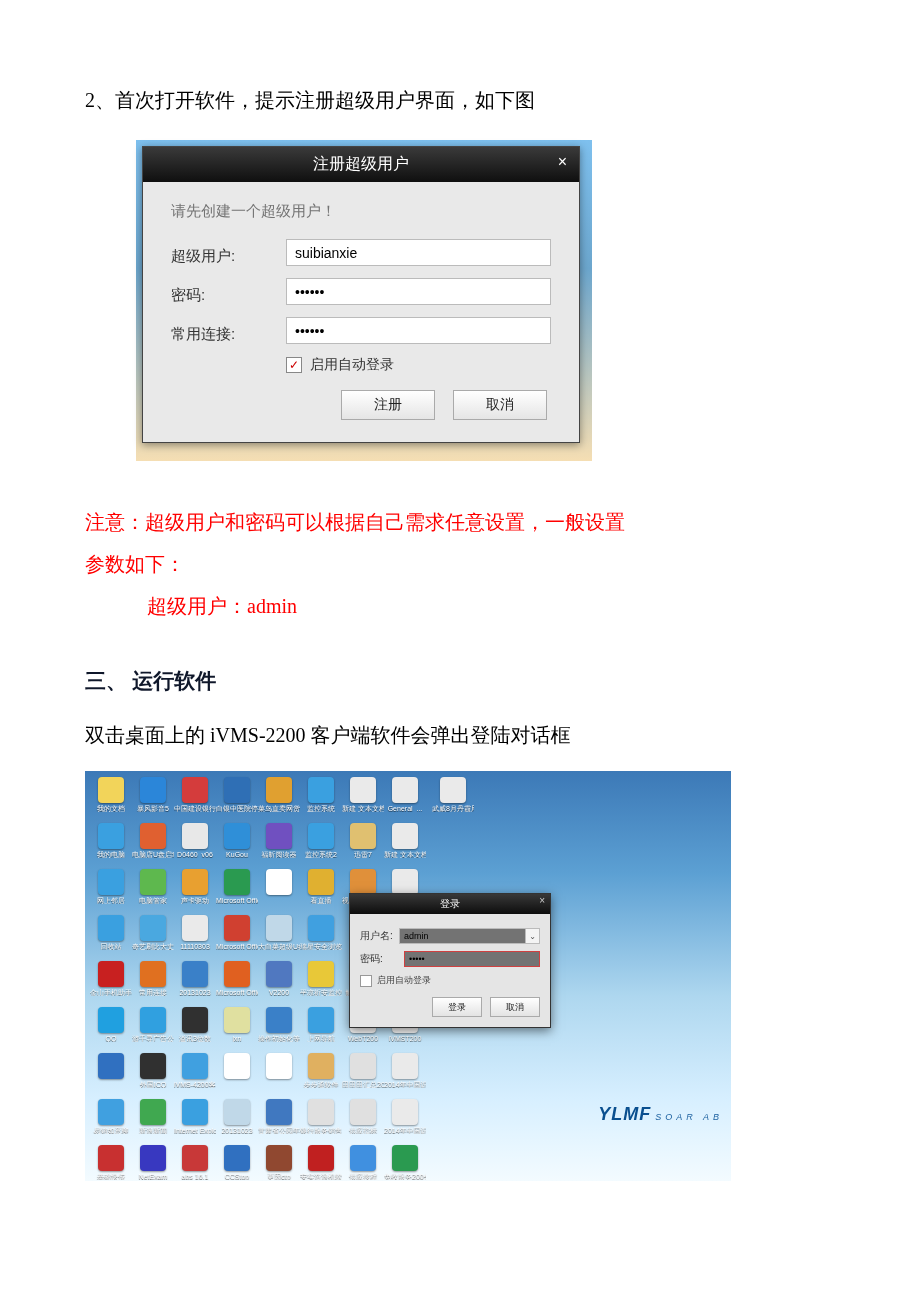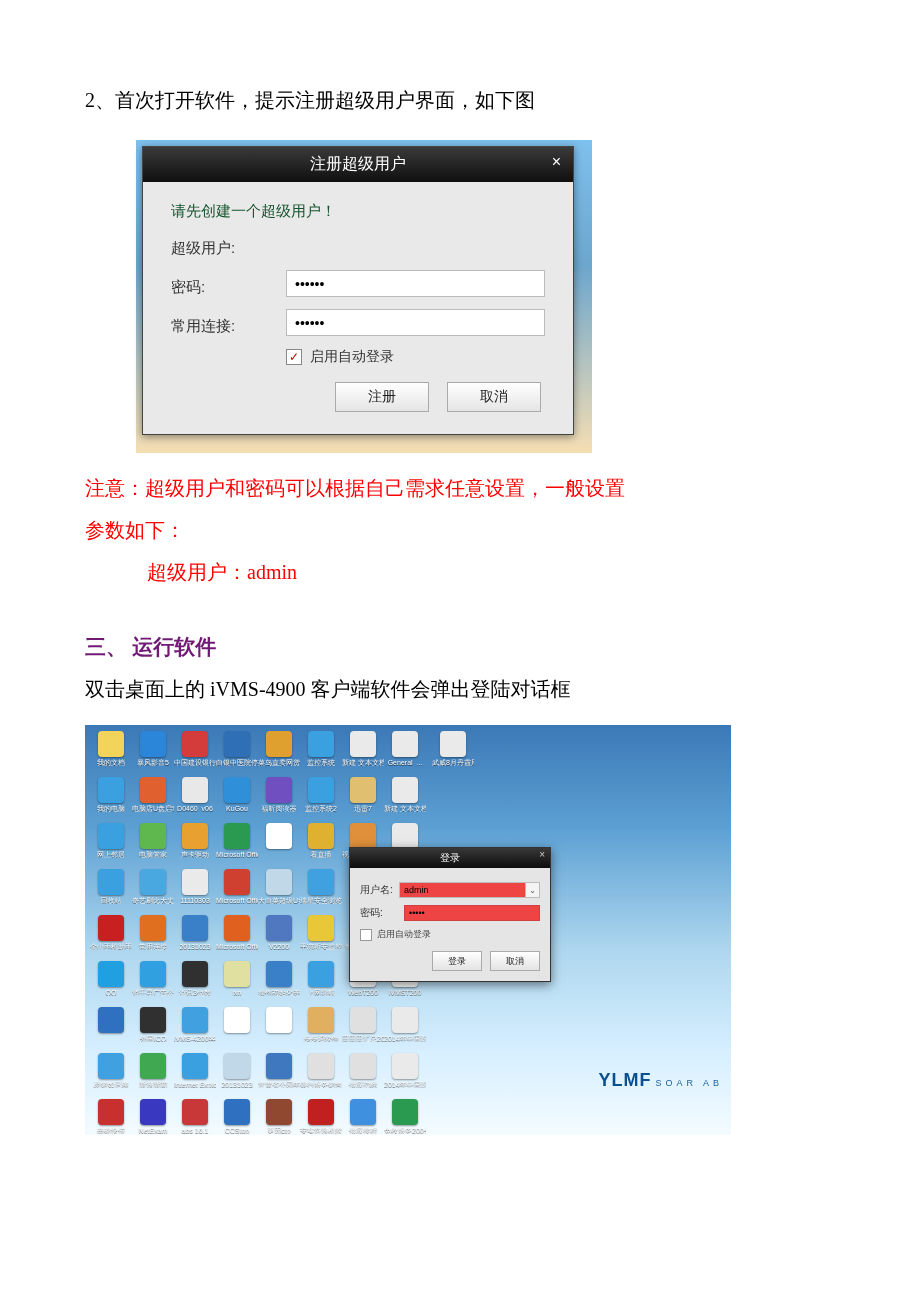--- a/index.html
+++ b/index.html
@@ -24,29 +24,29 @@
     color: #ff0000;
     font-size: 20px;
     line-height: 2.1;
   }
   .indent1 {
     padding-left: 62px;
   }
   .section-heading {
     font-size: 21px;
     font-weight: bold;
-    color: #701a75;
-    margin: 40px 0 8px 0;
+    color: #0f172a;
+    margin: 40px 0 20px 0;
   }
   
   .shot1-frame {
     width: 456px;
-    margin: 20px auto 14px auto;
+    margin: 20px auto 40px auto;
     background: linear-gradient(180deg, #7ec0ee 0%, #6ca6cd 40%, #f5deb3 100%);
-    padding: 6px 18px 18px 6px;
+    padding: 6px 12px 18px 6px;
     box-sizing: border-box;
   }
   .dlg1 {
     background: #e9e9e9;
     border: 1px solid #444;
     box-shadow: 0 2px 8px rgba(0,0,0,0.4);
     font-family: "Microsoft YaHei", "SimSun", sans-serif;
   }
   .dlg1-title {
     background: linear-gradient(180deg,#3a3a3a 0%, #0f0f0f 100%);
@@ -60,21 +60,21 @@
     position: absolute;
     right: 12px;
     top: 6px;
     color: #fff;
     font-size: 16px;
   }
   .dlg1-body {
     padding: 20px 28px 22px 28px;
   }
   .dlg1-hint {
-    color: #14532d;
+    color: #737373;
     font-size: 15px;
     margin-bottom: 18px;
   }
   .dlg1-row {
     display: flex;
     align-items: flex-end;
     margin-bottom: 12px;
   }
   .dlg1-label {
     width: 115px;
@@ -171,21 +171,22 @@
     margin-top: 2px;
     text-align: center;
     line-height: 1;
     width: 42px;
     overflow: hidden;
     white-space: nowrap;
   }
   .ylmf-logo {
     position: absolute;
     right: 8px;
-    bottom: 44px;
+    bottom: 56px;
+    font-style: italic;
     font-weight: bold;
     font-size: 18px;
     color: #0a4f8f;
     letter-spacing: 1px;
     font-family: Arial, sans-serif;
   }
   .ylmf-logo .soar {
     font-size: 9px;
     color: #1a5f9f;
     margin-left: 4px;
@@ -231,21 +232,21 @@
     color: #333;
   }
   .dlg2-input-wrap {
     flex: 1;
     display: flex;
   }
   .dlg2-input {
     flex: 1;
     height: 16px;
     border: 1px solid #bbb;
-    background: #ef4444;
+    background: #737373;
     font-size: 9px;
     padding: 0 4px;
     box-sizing: border-box;
   }
   .dlg2-pw {
     border: 1px solid #d04040;
   }
   .dlg2-dd {
     width: 14px;
     height: 16px;
@@ -302,20 +303,21 @@
     <div class="dlg1">
       <div class="dlg1-title">
         <span>注册超级用户</span>
         <span class="dlg1-close">×</span>
       </div>
       <div class="dlg1-body">
         <div class="dlg1-hint">请先创建一个超级用户！</div>
 
         <div class="dlg1-row">
           <div class="dlg1-label">超级用户:</div>
+          <input class="dlg1-input" value="suibianxie" style="">
         </div>
 
         <div class="dlg1-row">
           <div class="dlg1-label">密码:</div>
           <input class="dlg1-input" value="••••••" style="">
         </div>
 
         <div class="dlg1-row">
           <div class="dlg1-label">常用连接:</div>
           <input class="dlg1-input" value="••••••" style="">
@@ -333,21 +335,21 @@
           <div class="dlg1-btn">取消</div>
         </div>
       </div>
     </div>
   </div>
 
   <div class="red-text">注意：超级用户和密码可以根据自己需求任意设置，一般设置参数如下：</div>
   <div class="red-text indent1">超级用户：admin</div>
 
   <div class="section-heading">三、 运行软件</div>
-  <p class="body-text">双击桌面上的 iVMS-4900 客户端软件会弹出登陆对话框</p>
+  <p class="body-text">双击桌面上的 iVMS-2200 客户端软件会弹出登陆对话框</p>
 
   <div class="shot2">
     <div class="desk-icons" id="desk-icons">
         <div class="dicon">
           <div class="box" style="background: rgb(242, 212, 90);"></div>
           <div class="lbl">我的文档</div>
         </div>
         <div class="dicon">
           <div class="box" style="background: rgb(43, 134, 217);"></div>
           <div class="lbl">暴风影音5</div>

